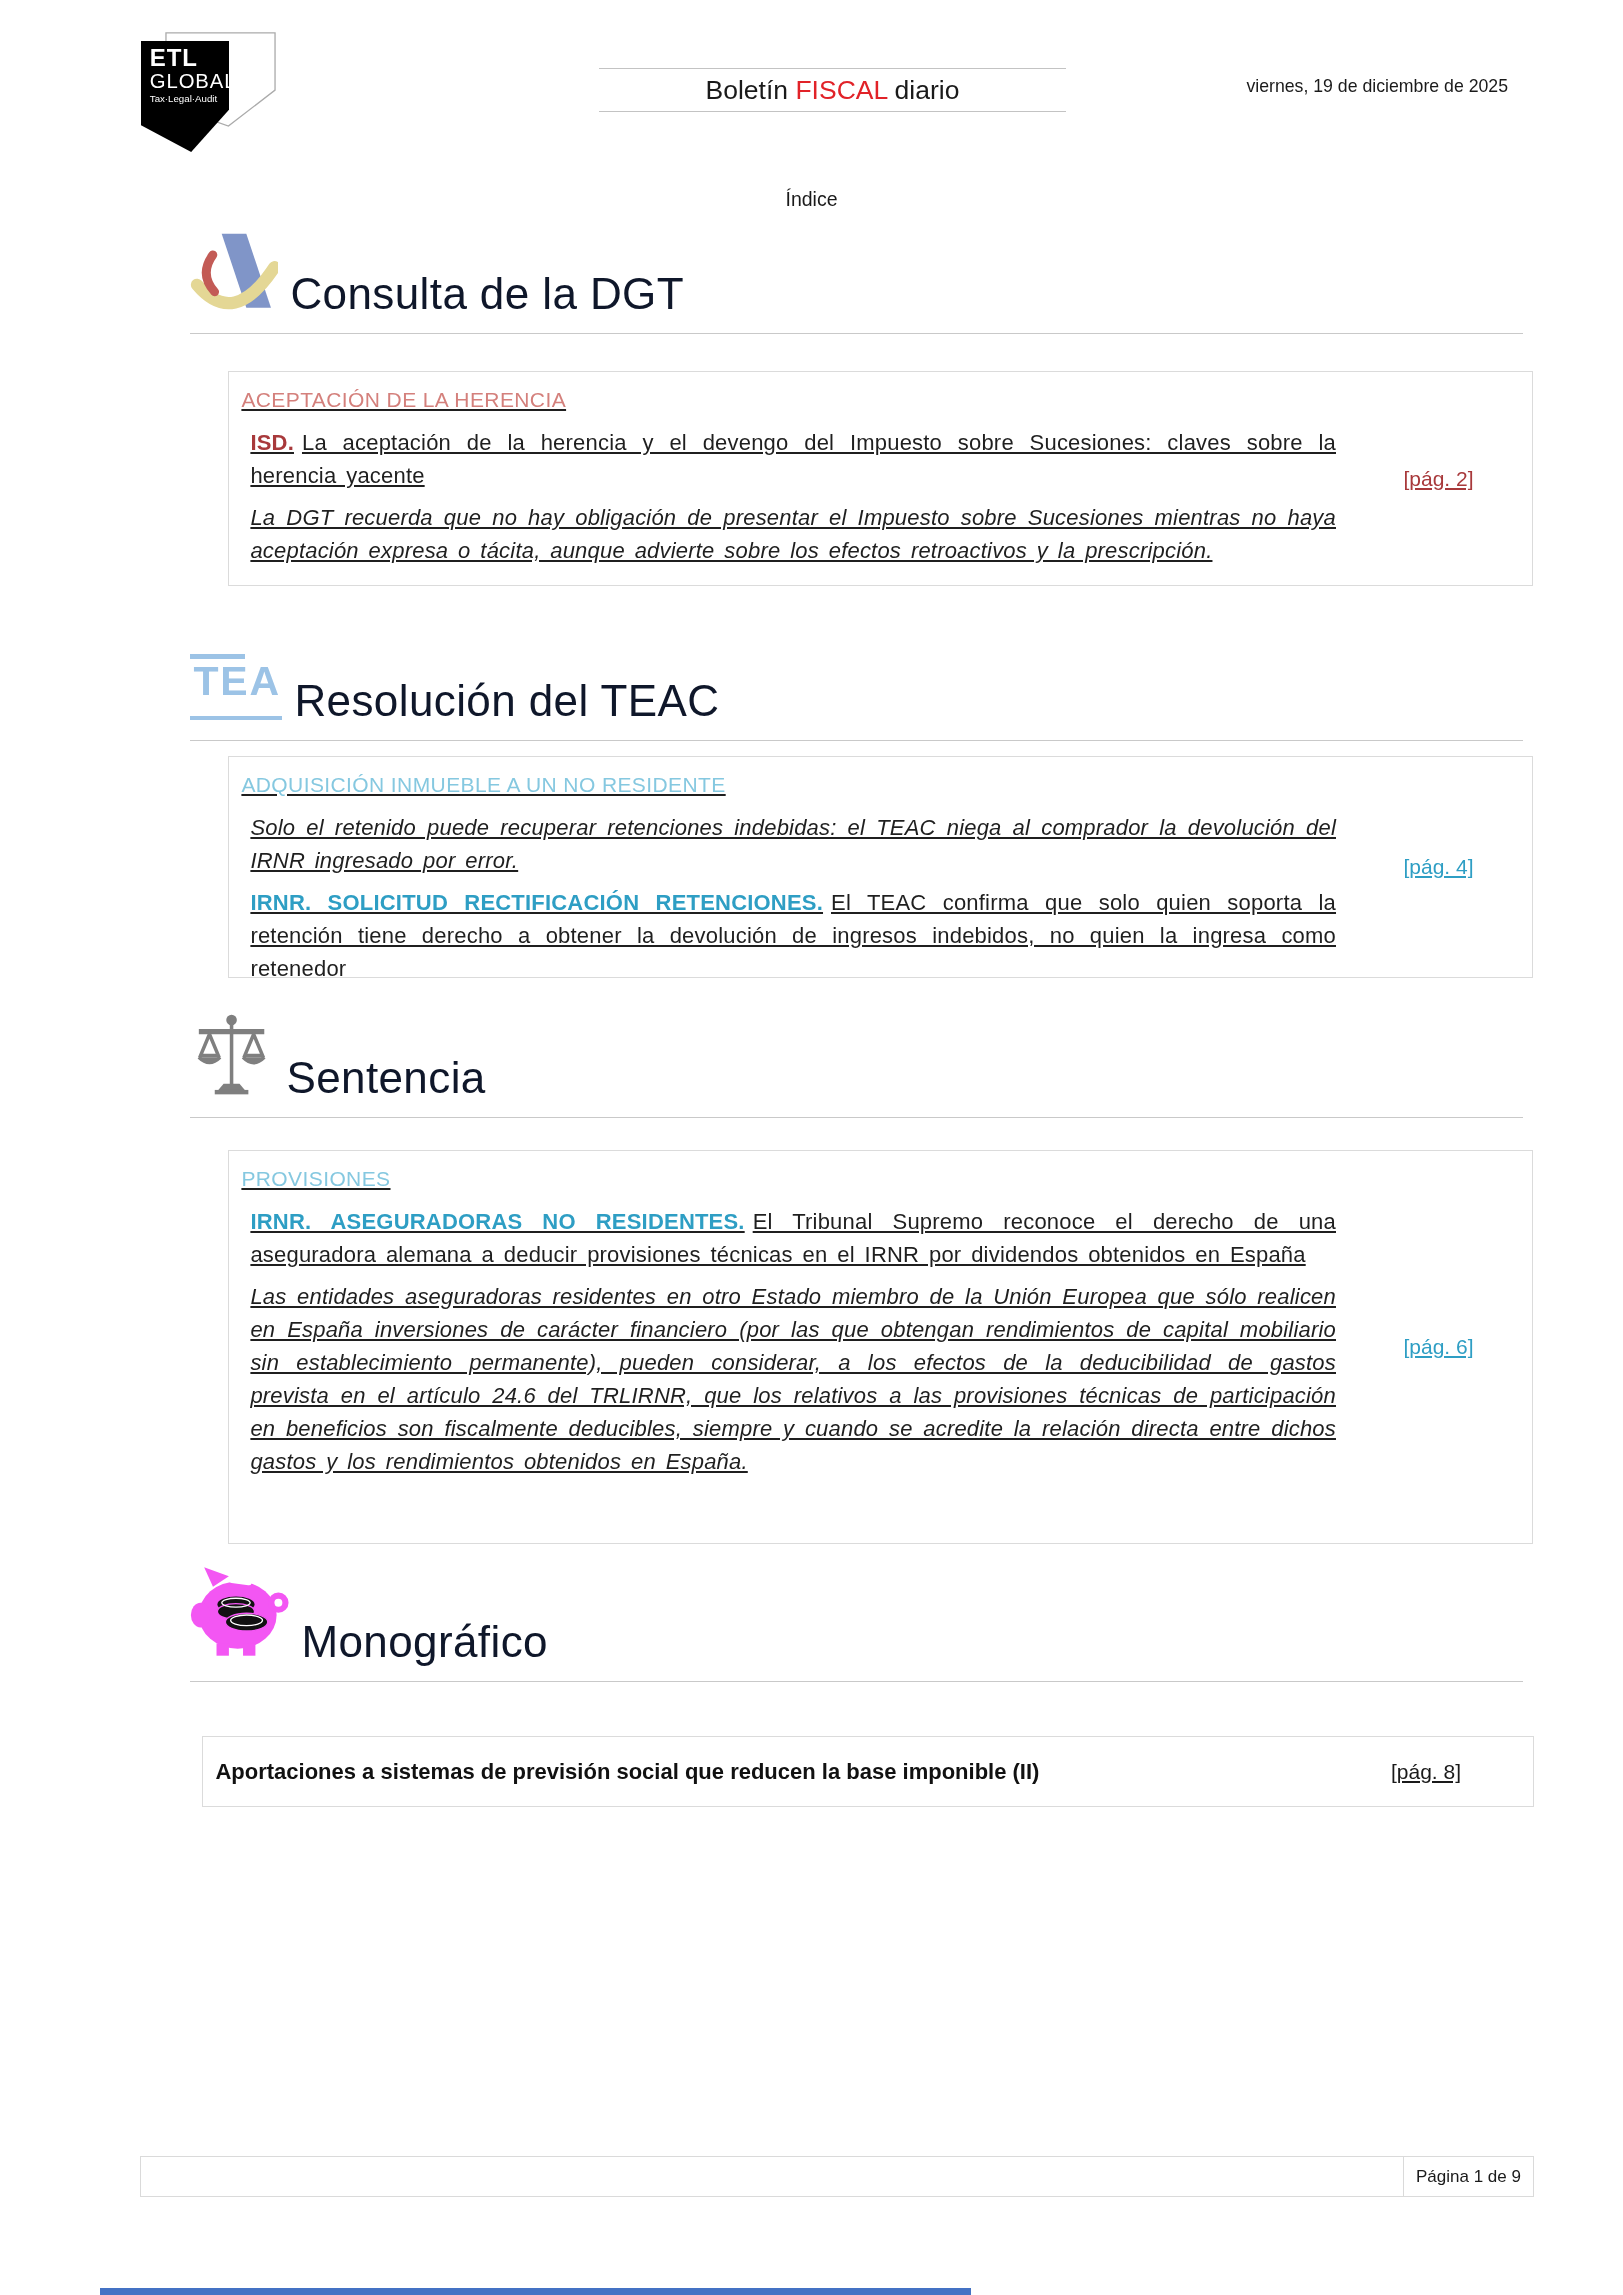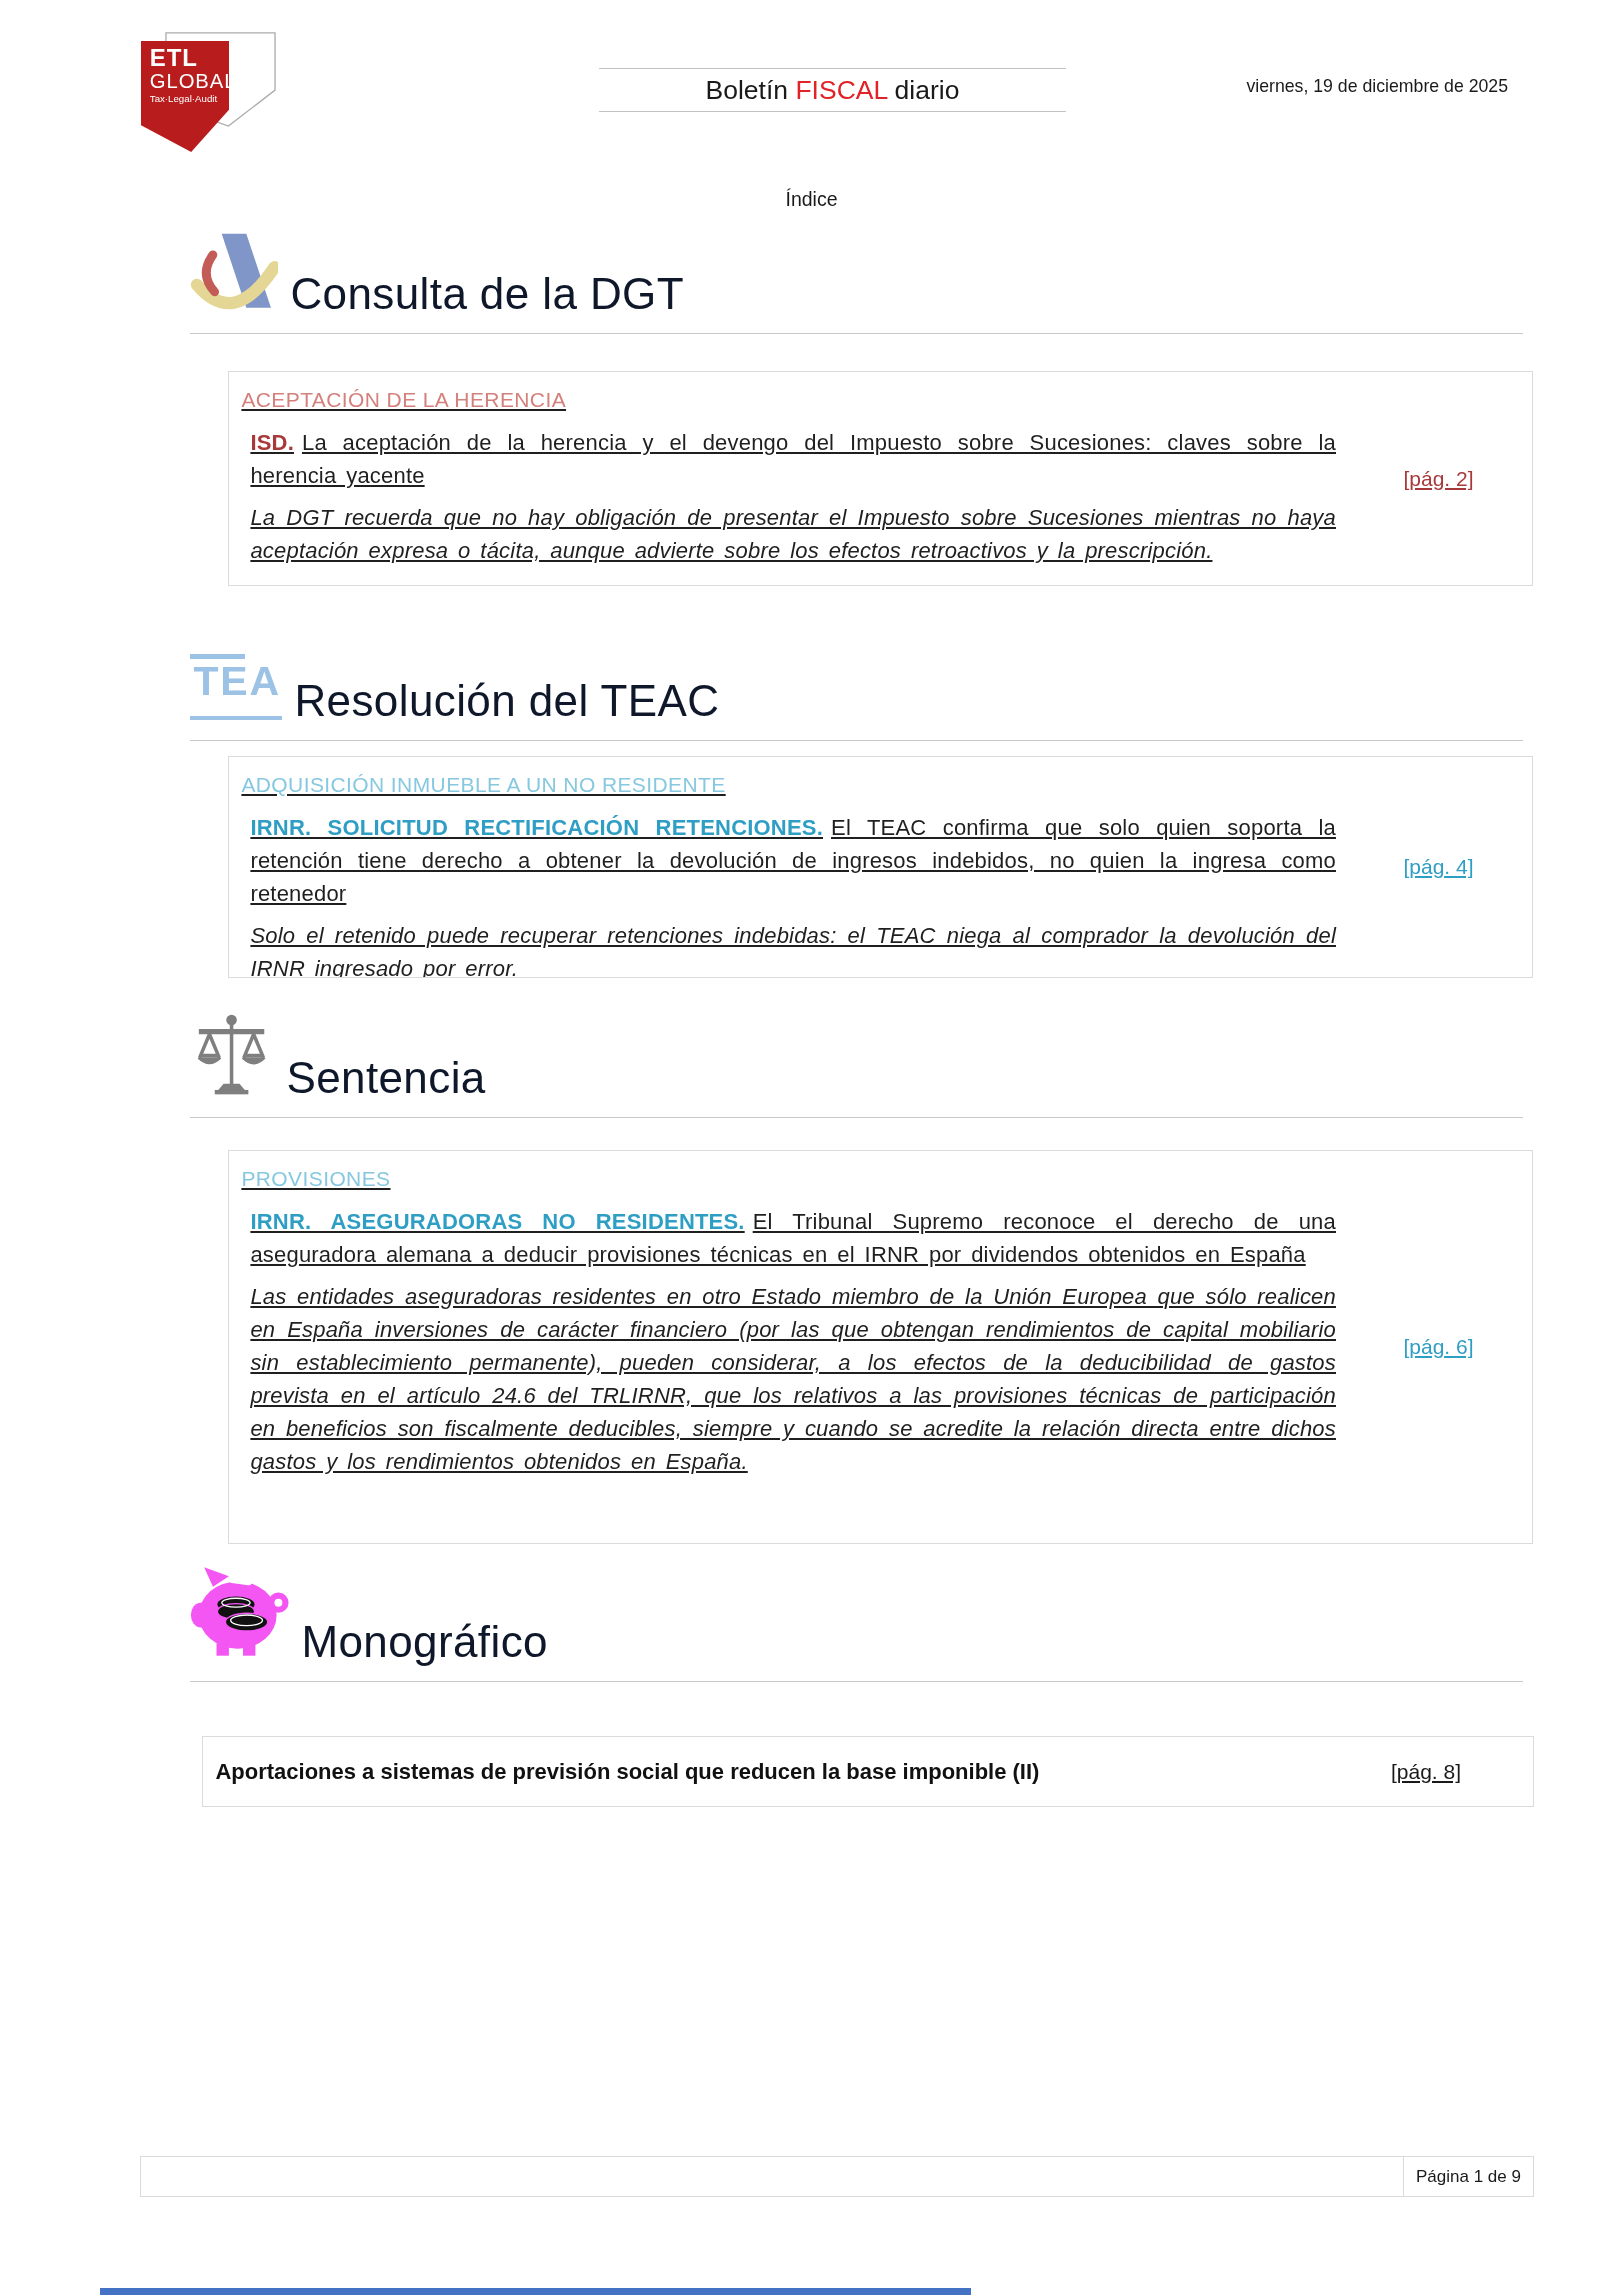--- a/index.html
+++ b/index.html
@@ -3,21 +3,21 @@
 <meta charset="utf-8">
 <style>
   html,body{margin:0;padding:0;background:#ffffff;}
   .page{position:relative;width:1623px;height:2295px;background:#ffffff;overflow:hidden;
         font-family:"Liberation Sans",sans-serif;color:#1f1f1f;}
 
   
   .logo{position:absolute;left:119px;top:16px;width:164px;height:137px;}
   .logo-back{position:absolute;left:46px;top:16px;width:111px;height:95px;}
   .logo-red{position:absolute;left:22px;top:25px;width:88px;height:111px;
-            background:#b91c1c;clip-path:polygon(0 0,100% 0,100% 62%,57% 100%,0 76%);
+            background:#000000;clip-path:polygon(0 0,100% 0,100% 62%,57% 100%,0 76%);
             color:#ffffff;padding:5.3px 0 0 8.8px;box-sizing:border-box;}
   .logo-l1{font-size:24px;font-weight:700;letter-spacing:0.9px;line-height:24px;}
   .logo-l2{font-size:20.3px;font-weight:400;letter-spacing:0.9px;line-height:22px;}
   .logo-l3{font-size:9.7px;font-weight:400;line-height:14px;}
 
   .masthead-title{position:absolute;left:599px;top:68px;width:467px;height:42px;
                   border-top:0.9px solid #C3C3C3;border-bottom:0.9px solid #C3C3C3;
                   text-align:center;font-size:26.5px;line-height:42px;color:#1a1a1a;}
   .masthead-title .accent{color:#E12228;}
   .masthead-date{position:absolute;right:115px;top:76px;font-size:17.7px;color:#1a1a1a;}
@@ -117,22 +117,22 @@
     <div class="section-head">
       <div class="section-icon tea-icon">TEA</div>
       <div class="section-title">Resolución del TEAC</div>
     </div>
     <div class="section-rule"></div>
   </div>
 
   <div class="box sec-blue" style="top:756px;height:222px;">
     <div class="box-text">
       <div class="kicker">ADQUISICIÓN INMUEBLE A UN NO RESIDENTE</div>
+      <p class="entry-p summary">Solo el retenido puede recuperar retenciones indebidas: el TEAC niega al comprador la devolución del IRNR ingresado por error.</p>
       <p class="entry-p"><span class="lead">IRNR. SOLICITUD RECTIFICACIÓN RETENCIONES.</span><span>El TEAC confirma que solo quien soporta la retención tiene derecho a obtener la devolución de ingresos indebidos, no quien la ingresa como retenedor</span></p>
-      <p class="entry-p summary">Solo el retenido puede recuperar retenciones indebidas: el TEAC niega al comprador la devolución del IRNR ingresado por error.</p>
     </div>
     <div class="box-link">
       <a href="#" class="pag-link">[pág. 4]</a>
     </div>
   </div>
 
   <div class="section" style="top:1012px;">
     <div class="section-head">
       <svg class="section-icon" width="84" height="84" viewBox="0 0 95 95">
         <g stroke="#7F7F7F" fill="none" stroke-width="4">

